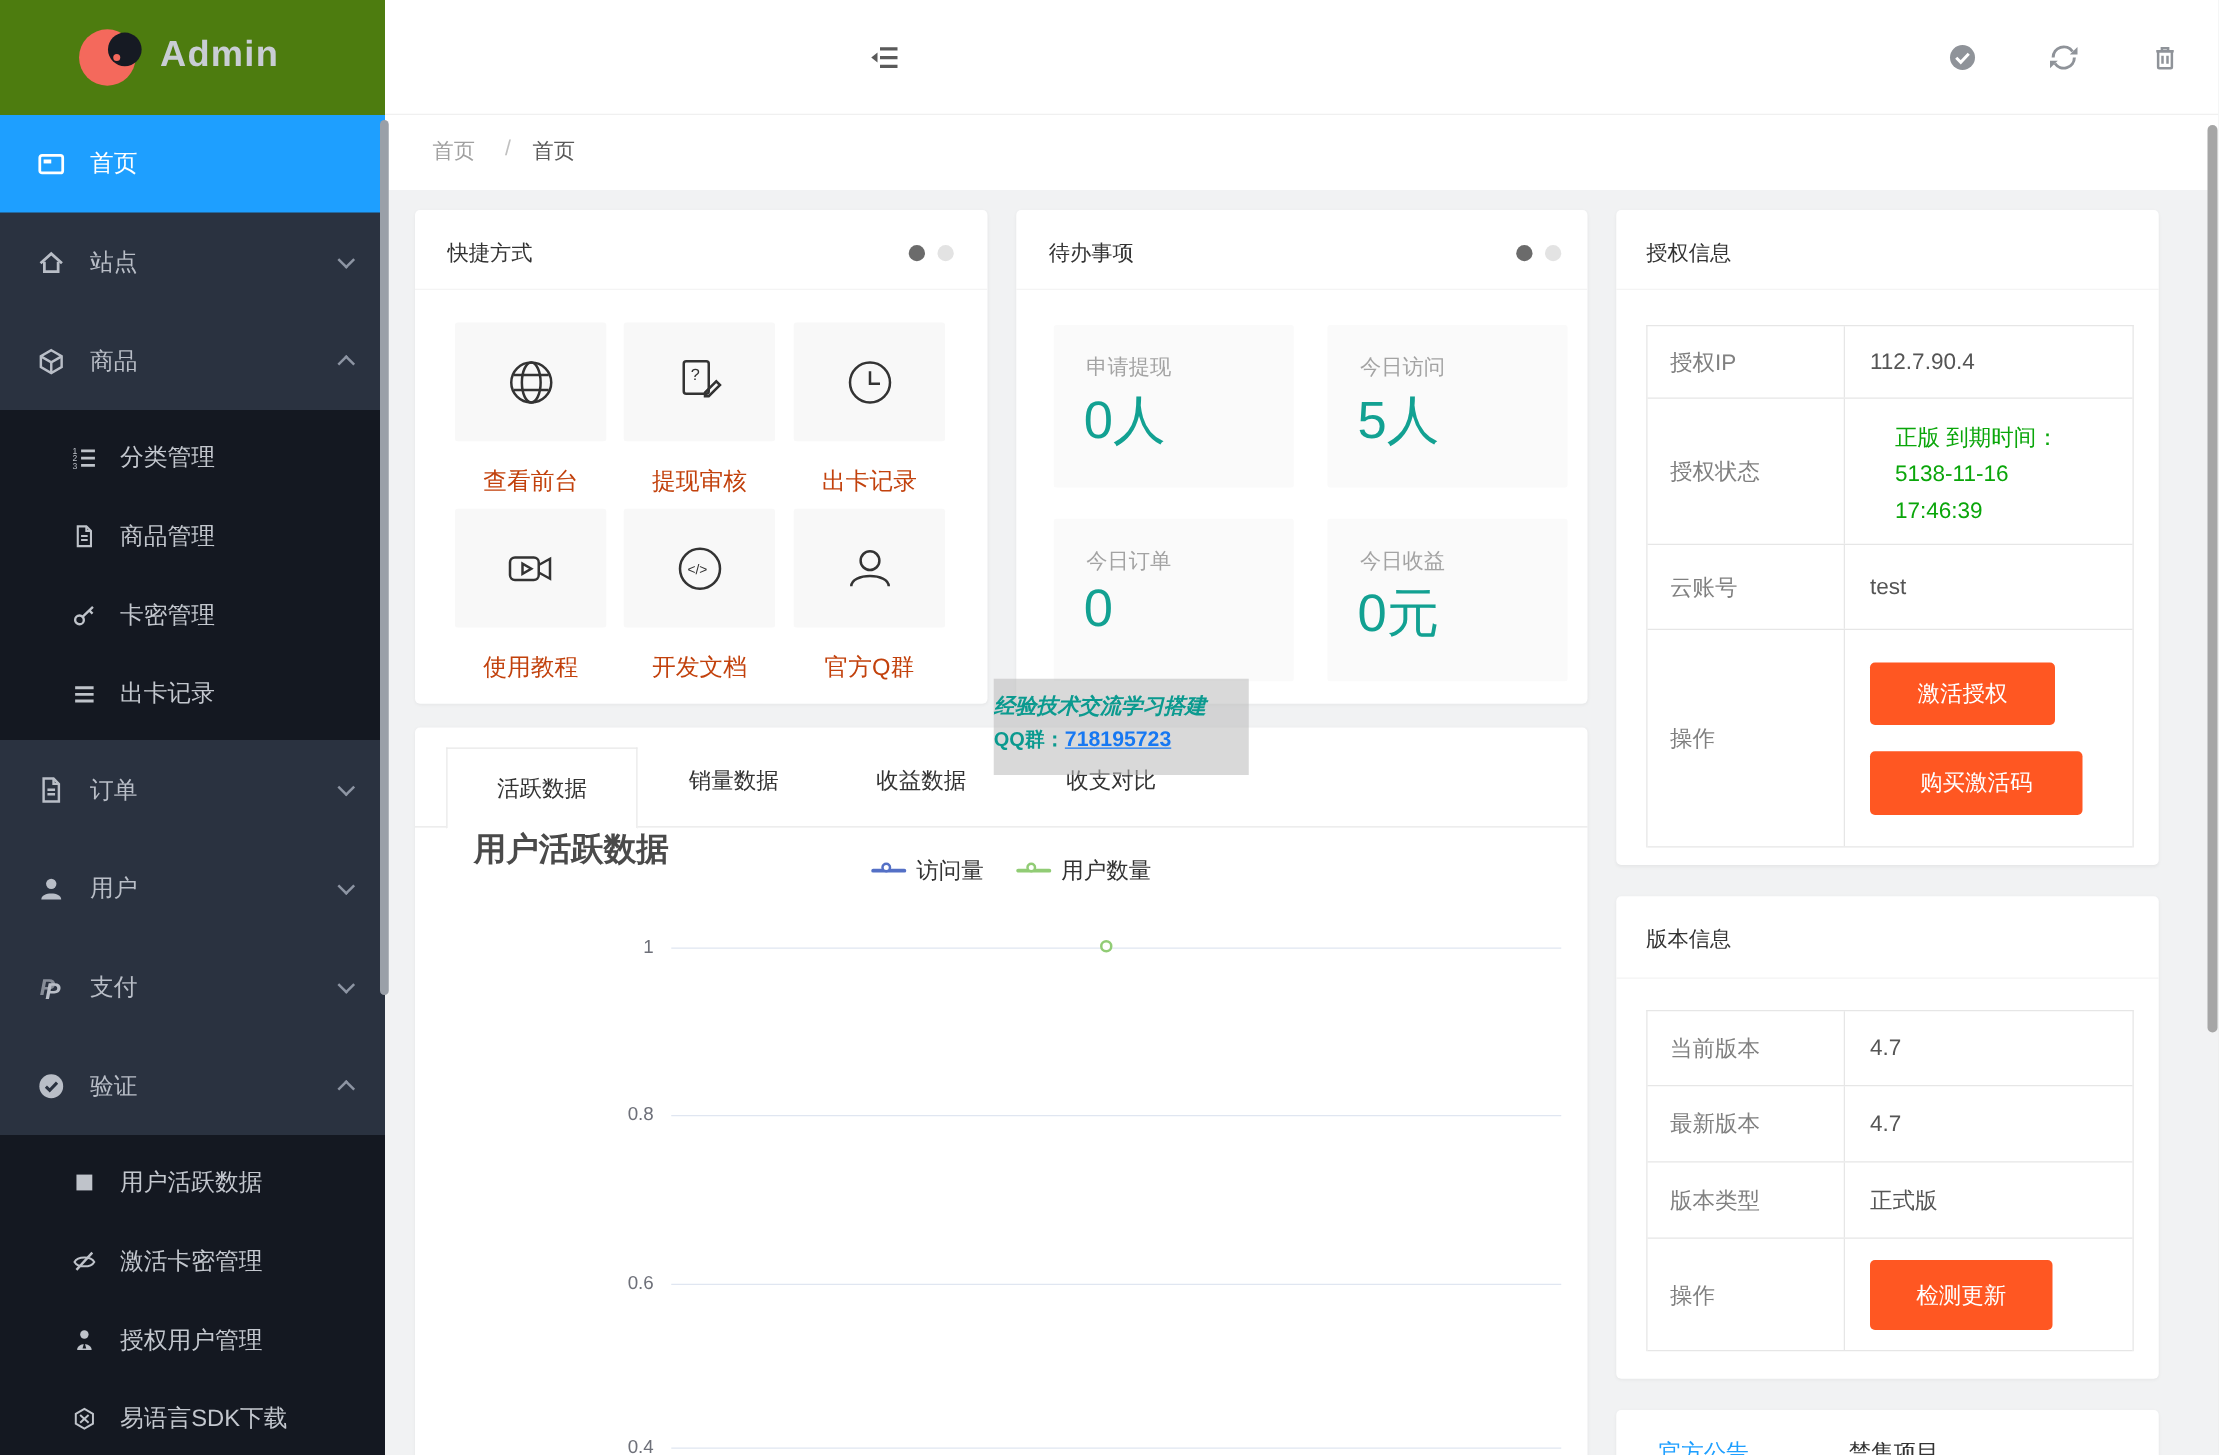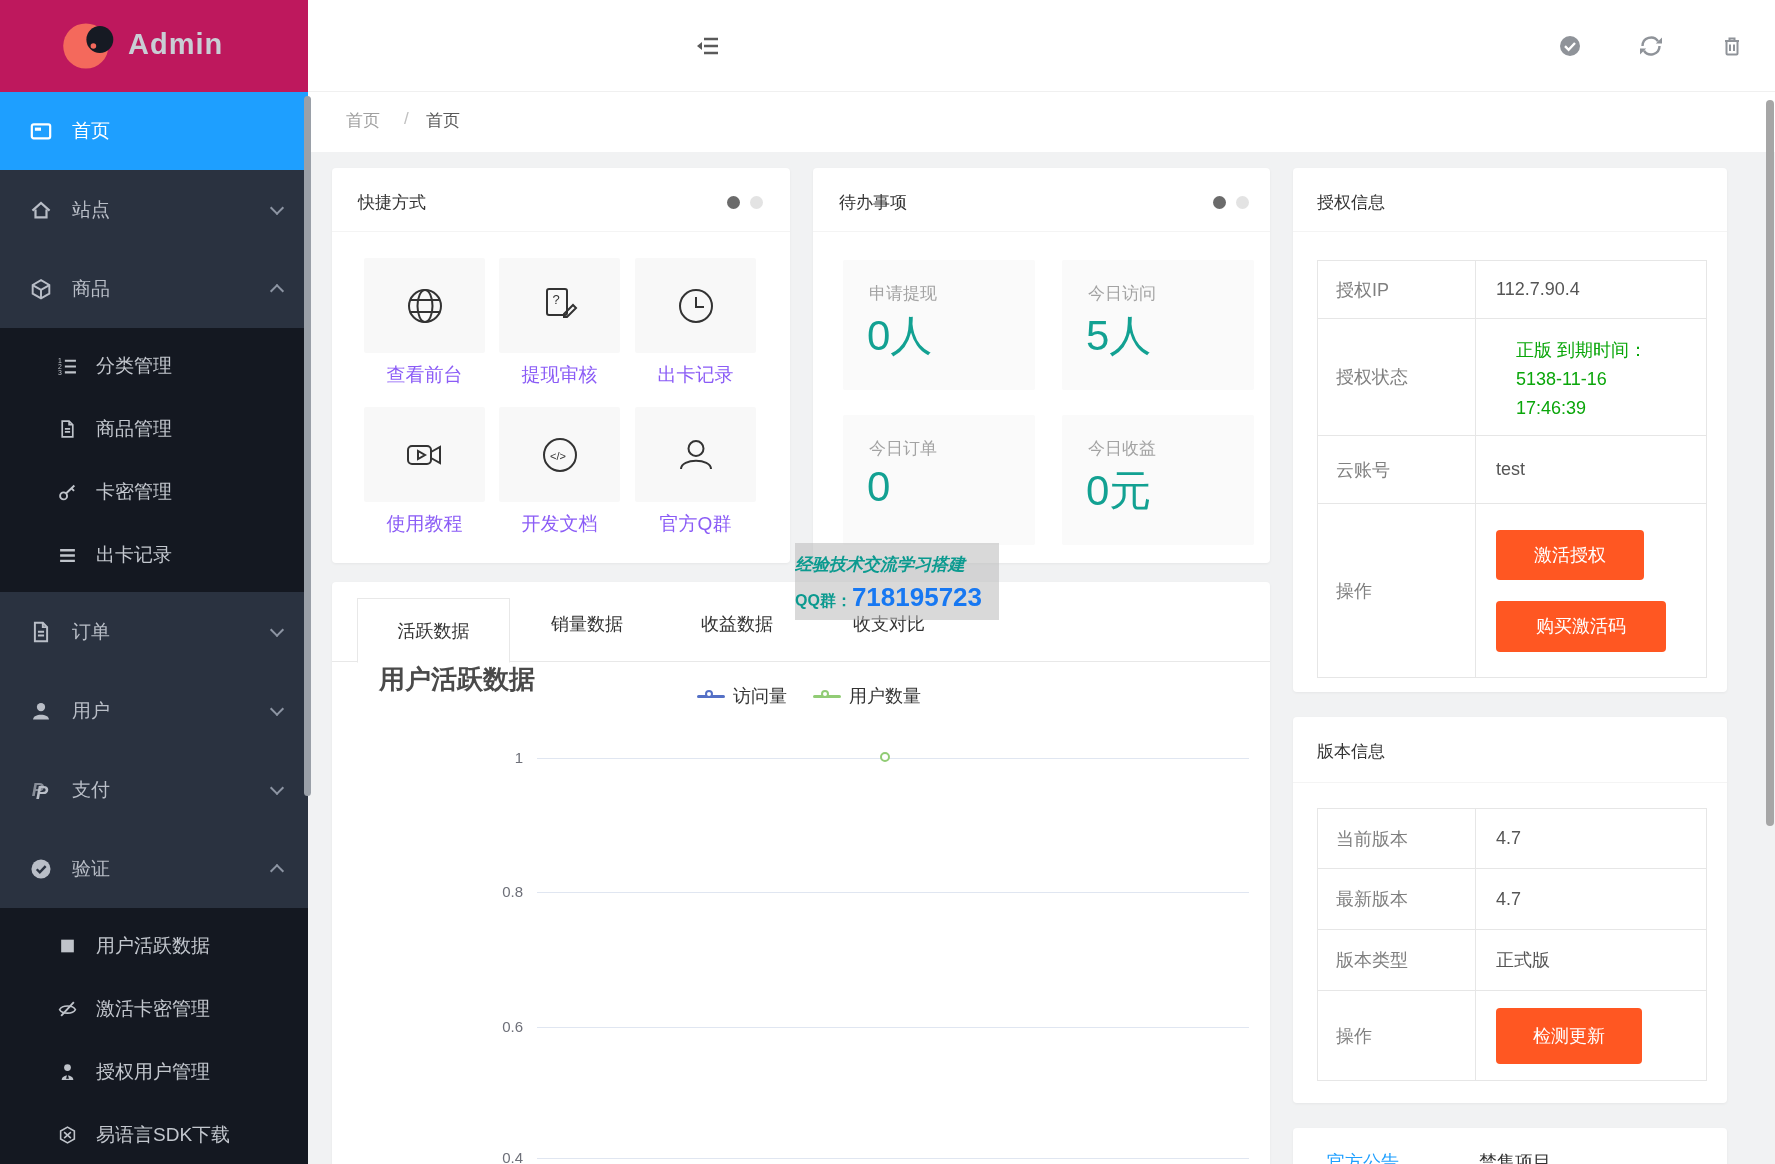--- a/index.html
+++ b/index.html
@@ -2,21 +2,21 @@
 <html><head>
 <meta charset="utf-8">
 <style>
   * { margin:0; padding:0; box-sizing:border-box; }
   body { font-family:"Liberation Sans", sans-serif; background:#e8e8e8; }
   #page { position:relative; width:1775px; height:1164px; overflow:hidden; background:#f1f2f3; }
   .abs { position:absolute; }
 
   
   #sidebar { left:0; top:0; width:308px; height:1164px; background:#2a3240; z-index:20; }
-  #logo-block { left:0; top:0; width:308px; height:92px; background:#be185d; }
+  #logo-block { left:0; top:0; width:308px; height:92px; background:#4d7c0f; }
   #logo-block .logo-txt { position:absolute; left:128px; top:28px; font-size:29px; font-weight:bold; color:#c9cdd4; letter-spacing:1px; }
   .side-item { position:absolute; left:0; width:308px; height:79px; color:#b9bec7; cursor:pointer; font-size:19px; }
   .side-item .s-icon { position:absolute; left:30px; top:50%; transform:translateY(-50%); width:22px; height:22px; color:#b9bec7; }
   .side-item .s-label { position:absolute; left:72px; top:50%; transform:translateY(-50%); }
   .side-item.active { background:#1E9FFF; color:#fff; }
   .side-item.active .s-icon { color:#fff; }
   .sub-block { position:absolute; left:0; width:308px; background:#141821; }
   .sub-item { position:absolute; left:0; width:308px; height:63px; color:#c3c7ce; font-size:19px; cursor:pointer; }
   .sub-item .s-icon { position:absolute; left:58px; top:50%; transform:translateY(-50%); width:19px; height:19px; color:#bfc3ca; }
   .sub-item .s-label { position:absolute; left:96px; top:50%; transform:translateY(-50%); }
@@ -37,21 +37,21 @@
   .card { position:absolute; background:#fff; border-radius:4px; box-shadow:0 1px 3px rgba(0,0,0,.05); }
   .card-head { position:absolute; left:0; top:0; right:0; height:64px; border-bottom:1px solid #f4f4f4; }
   .card-title { position:absolute; left:26px; top:23px; font-size:17px; color:#333; }
   .dots { position:absolute; top:28px; display:flex; gap:10px; }
   .dots i { width:13px; height:13px; border-radius:50%; cursor:pointer; }
   .dots i.on { background:#6b6b6b; } .dots i.off { background:#e3e3e3; }
 
   
   .sc-cell { position:absolute; width:121px; text-align:center; cursor:pointer; }
   .sc-tile { width:121px; height:95px; background:#f8f8f8; border-radius:2px; display:flex; align-items:center; justify-content:center; color:#333; }
-  .sc-label { margin-top:9px; font-size:19px; color:#8b5cf6; }
+  .sc-label { margin-top:19px; font-size:19px; color:#c2410c; }
 
   
   .stat-tile { position:absolute; width:192px; height:130px; background:#fafafa; border-radius:2px; }
   .stat-label { position:absolute; left:26px; top:22px; font-size:17px; color:#a3a3a3; }
   .stat-value { position:absolute; left:24px; top:48px; font-size:42px; color:#12a192; }
 
   
   .info-table { position:absolute; left:24px; width:390px; border:1px solid #e6e6e6; border-bottom:none; }
   .info-row { display:flex; border-bottom:1px solid #e6e6e6; }
   .info-label { width:158px; border-right:1px solid #e6e6e6; font-size:18px; color:#808080; display:flex; align-items:center; padding-left:18px; flex-shrink:0; }
@@ -70,21 +70,21 @@
   .lg-mark i { position:absolute; left:8px; top:-5px; width:8px; height:8px; border-radius:50%; background:#fff; border:2.5px solid; }
   .gridrow { position:absolute; left:0; right:0; height:0; }
   .gridrow .tick { position:absolute; right:747px; top:-9px; width:120px; text-align:right; font-size:15px; color:#6E7079; }
   .gridrow .gline { position:absolute; left:205px; right:21px; top:0; height:1px; background:#E0E6F1; }
   #green-dot { position:absolute; width:10px; height:10px; border-radius:50%; border:2.5px solid #91CC75; background:#fff; }
 
   
   #watermark { left:795px; top:543px; width:204px; height:77px; background:rgba(185,185,185,.55); z-index:30; }
   #wm-line1 { margin-top:10px; font-size:17px; font-weight:900; color:#0b9a8f; font-style:italic; }
   #wm-line2 { margin-top:6px; font-size:16px; font-weight:900; color:#0b9a8f; }
-  #wm-line2 b { font-size:26px; color:#1778F2; font-style:normal; }
+  #wm-line2 b { font-size:17px; color:#1778F2; font-style:normal;text-decoration:underline; }
 
   
   .notice-tab { position:absolute; top:22px; font-size:18px; cursor:pointer; }
 </style>
 </head>
 <body>
 
 <div id="page">
 
   <div id="sidebar" class="abs">

